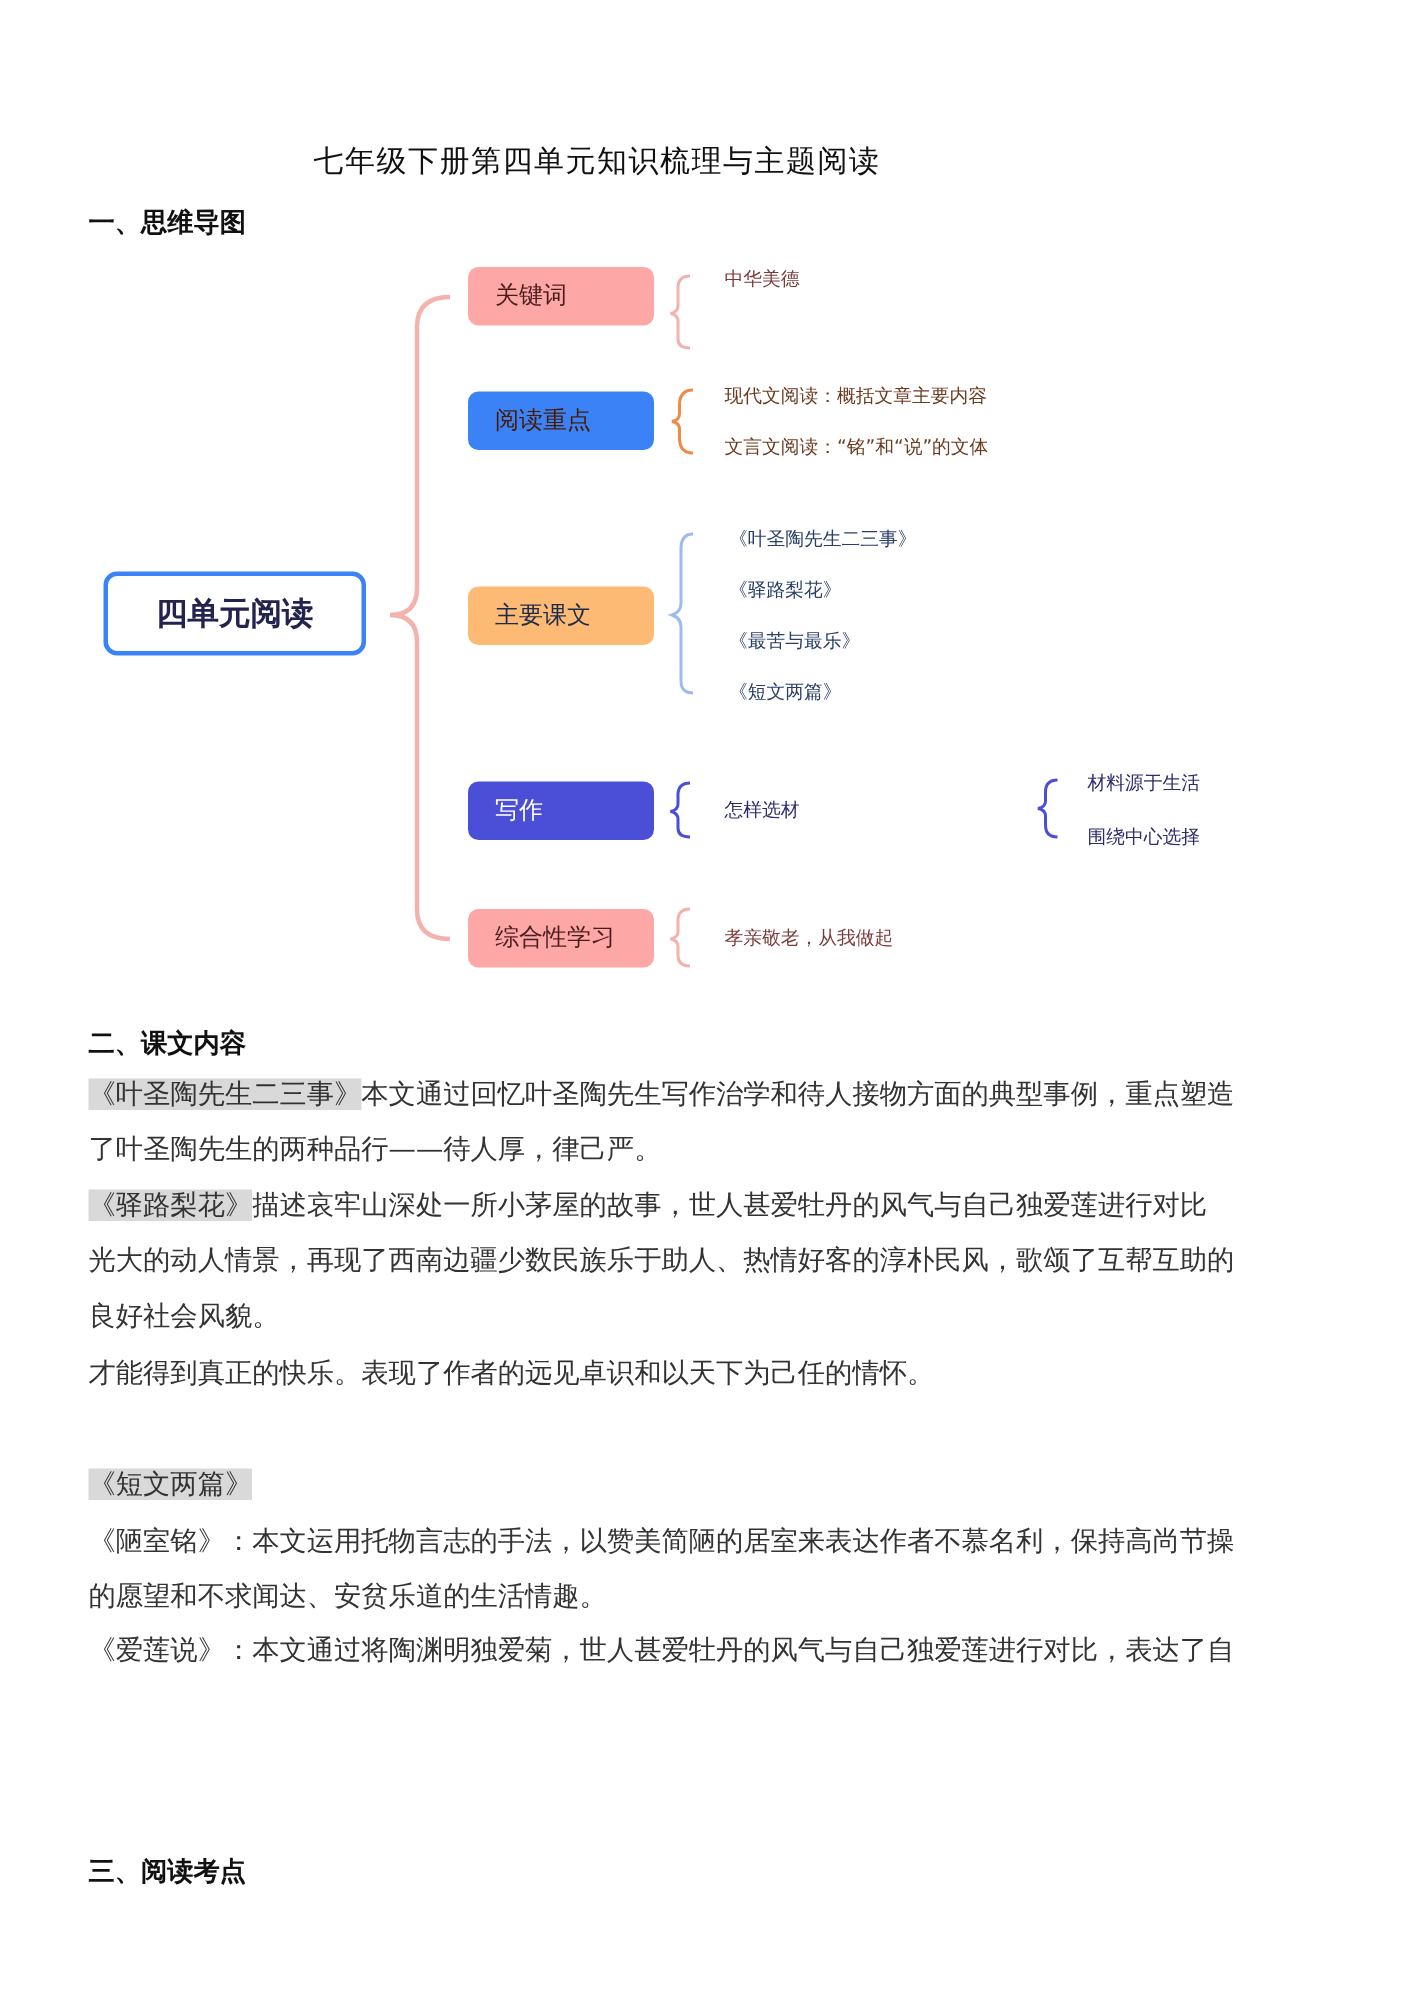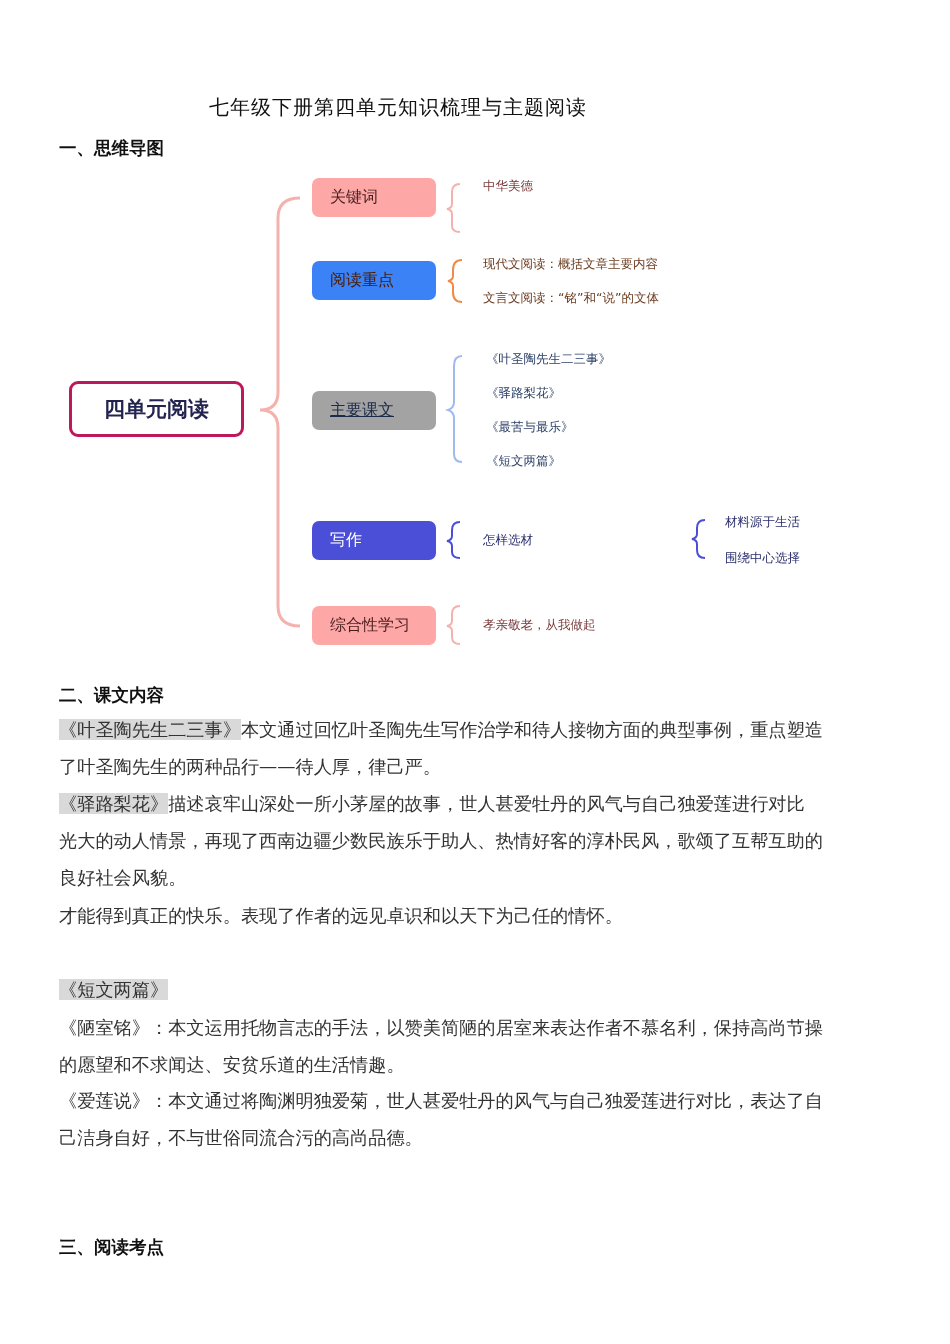--- a/index.html
+++ b/index.html
@@ -15,21 +15,21 @@
     .section-heading {
       position: absolute; left: 59px;
       font-family: "DejaVu Sans", "Liberation Sans", sans-serif;
       font-weight: bold; font-size: 17.5px; color: #111;
     }
     
     .mindmap { position: absolute; left: 0; top: 170px; width: 950px; height: 490px; }
     .mm-svg { position: absolute; left: 0; top: 0; }
     .root-node {
       position: absolute; left: 69px; top: 211px; width: 175px; height: 56px;
-      border: 3px solid #be185d; border-radius: 9px; background: #fff;
+      border: 3px solid #3b82f6; border-radius: 9px; background: #fff;
       display: flex; align-items: center; justify-content: center;
       font-family: "DejaVu Sans", "Liberation Sans", sans-serif;
       font-size: 21px; color: #23234f; font-weight: bold; box-sizing: border-box;
     }
     .branch-node {
       position: absolute; left: 312px; width: 124px; height: 39px; border-radius: 7px;
       display: flex; align-items: center; padding-left: 18px; box-sizing: border-box;
       font-family: "DejaVu Sans", "Liberation Sans", sans-serif; font-size: 16px;
     }
     .leaf {
@@ -68,21 +68,21 @@
 
   <div class="root-node">四单元阅读</div>
 
   <div class="branch-node" style="top:8px;background:#fda7a7;color:#4a1d1d;">关键词</div>
   <div class="leaf" style="left:483px;top:8px;color:#7a3a3a;">中华美德</div>
 
   <div class="branch-node" style="top:91px;background:#3b82f6;color:#4a1a00;">阅读重点</div>
   <div class="leaf" style="left:483px;top:86px;color:#6b3a1e;">现代文阅读：概括文章主要内容</div>
   <div class="leaf" style="left:483px;top:120px;color:#6b3a1e;">文言文阅读：“铭”和“说”的文体</div>
 
-  <div class="branch-node" style="top:221px;background:#a3a3a3;color:#1d2b4a;text-decoration:underline;">主要课文</div>
+  <div class="branch-node" style="top:221px;background:#fdba74;color:#1d2b4a;">主要课文</div>
   <div class="leaf" style="left:486px;top:181px;color:#2a3e66;">《叶圣陶先生二三事》</div>
   <div class="leaf" style="left:486px;top:215px;color:#2a3e66;">《驿路梨花》</div>
   <div class="leaf" style="left:486px;top:249px;color:#2a3e66;">《最苦与最乐》</div>
   <div class="leaf" style="left:486px;top:283px;color:#2a3e66;">《短文两篇》</div>
 
   <div class="branch-node" style="top:351px;background:#4b4fd8;color:#ffffff;">写作</div>
   <div class="leaf" style="left:483px;top:362px;color:#2a2c6b;">怎样选材</div>
   <div class="leaf" style="left:725px;top:344px;color:#2a2c6b;">材料源于生活</div>
   <div class="leaf" style="left:725px;top:380px;color:#2a2c6b;">围绕中心选择</div>
 
@@ -111,16 +111,15 @@
   <span class="line"><span class="hl">《短文两篇》</span></span>
 </div>
 
 <div class="para" style="top:1009px;">
   <span class="line">《陋室铭》：本文运用托物言志的手法，以赞美简陋的居室来表达作者不慕名利，保持高尚节操</span>
   <span class="line">的愿望和不求闻达、安贫乐道的生活情趣。</span>
 </div>
 
 <div class="para" style="top:1082px;">
   <span class="line">《爱莲说》：本文通过将陶渊明独爱菊，世人甚爱牡丹的风气与自己独爱莲进行对比，表达了自</span>
-  <span class="line">己洁身自好，不与世俗同流合污的高尚品德。</span>
 </div>
 
 <div class="section-heading" style="top:1235px;">三、阅读考点</div>
 
 </body></html>

